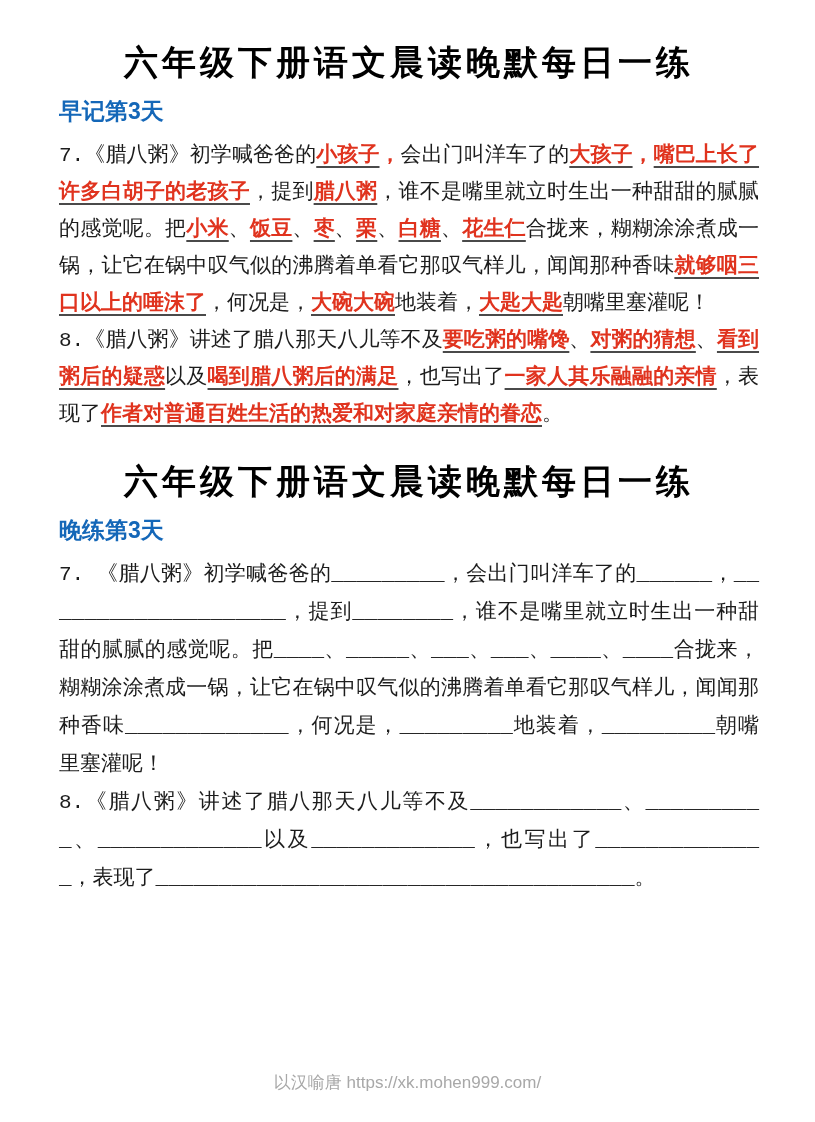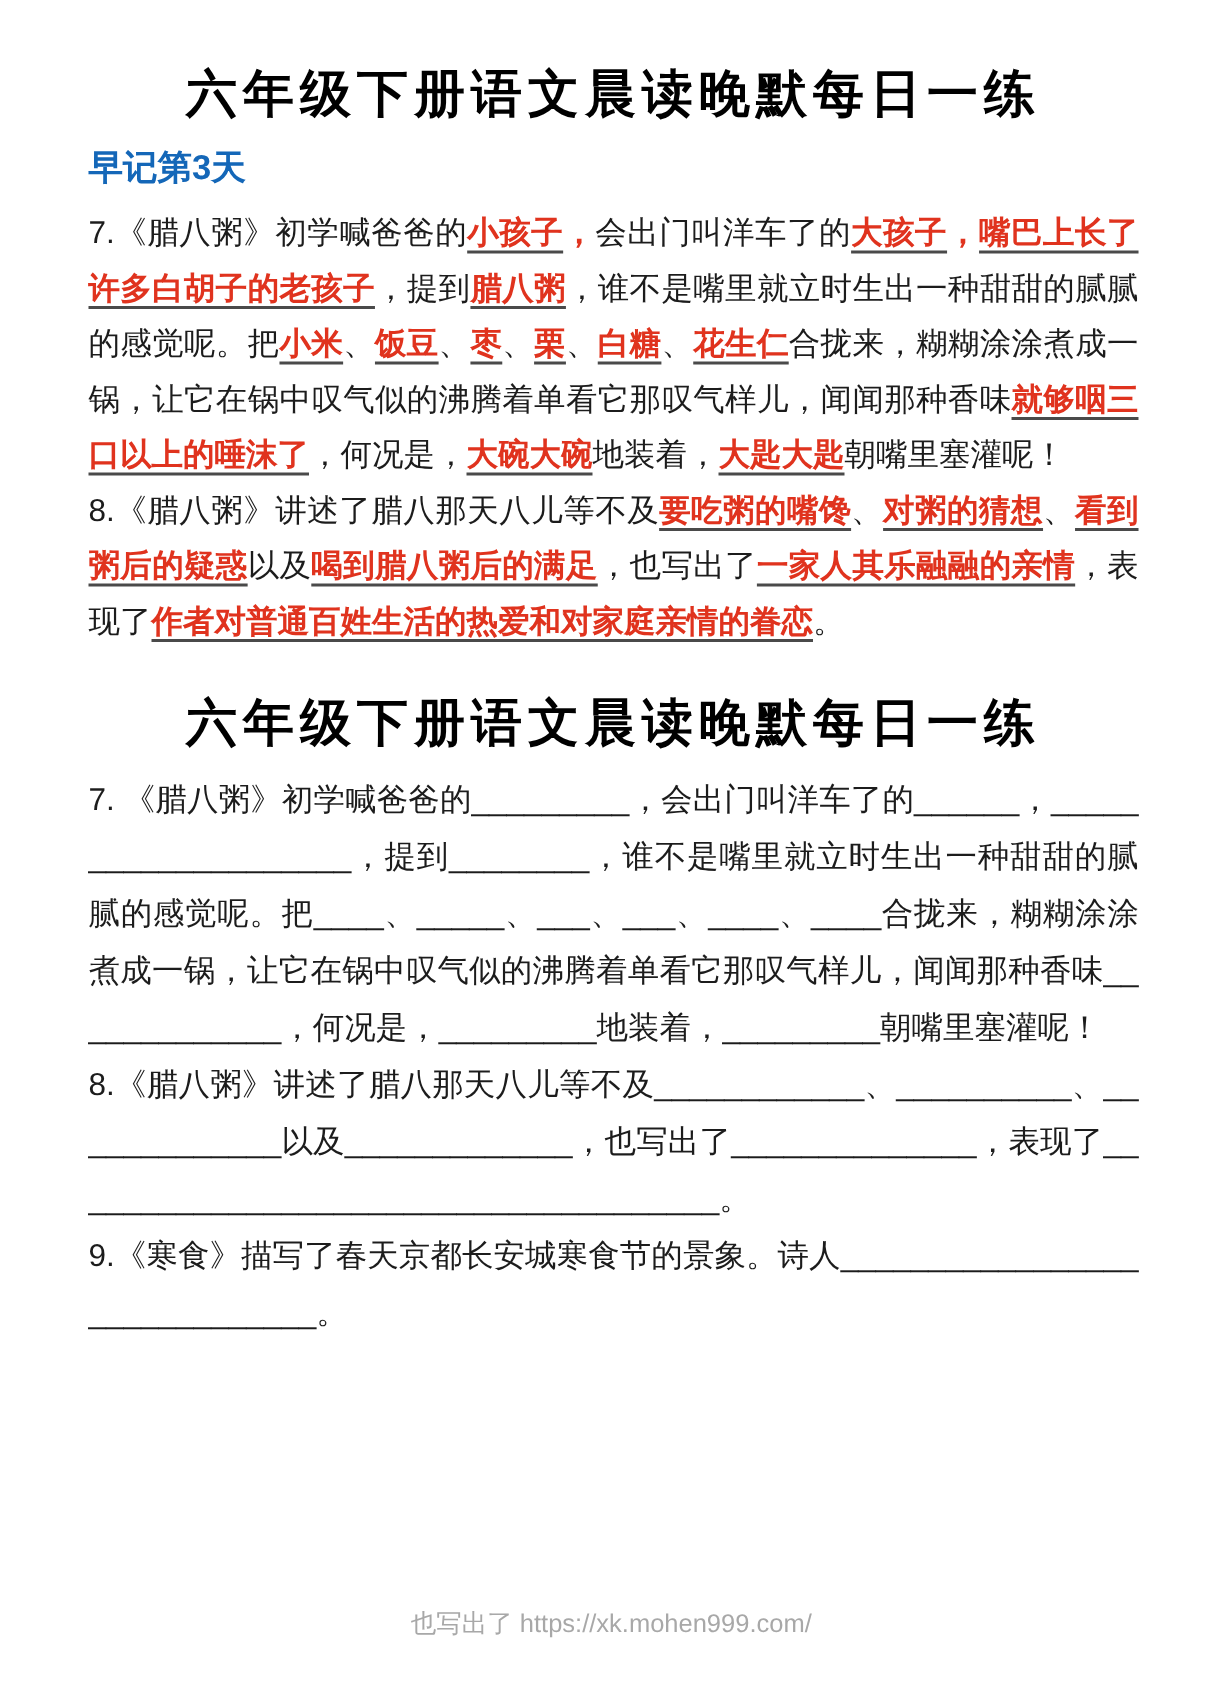--- a/index.html
+++ b/index.html
@@ -39,20 +39,21 @@
     color:var(--blue);
     margin:0 0 10px 0;
   }
   .para{
     font-size:21px;
     line-height:37px;
     text-align:justify;
     text-justify:inter-character;
     margin:0;
     word-break:break-all;
+    font-family:Liberation Mono, monospace;
   }
   .seg-normal{color:var(--ink);}
   .seg-answer{
     color:var(--red);
     font-weight:bold;
     text-decoration:underline;
     text-decoration-color:var(--underline);
     text-decoration-thickness:1.5px;
     text-underline-offset:5px;
   }
@@ -79,23 +80,23 @@
       <h1 class="section-title">六年级下册语文晨读晚默每日一练</h1>
       <h2 class="section-subtitle">早记第3天</h2>
       <div class="section-body">
           <div class="para"><span class="seg-normal">7.《腊八粥》初学喊爸爸的</span><span class="seg-answer">小孩子</span><span class="seg-red">，</span><span class="seg-normal">会出门叫洋车了的</span><span class="seg-answer">大孩子</span><span class="seg-red">，</span><span class="seg-answer">嘴巴上长了许多白胡子的老孩子</span><span class="seg-normal">，提到</span><span class="seg-answer">腊八粥</span><span class="seg-normal">，谁不是嘴里就立时生出一种甜甜的腻腻的感觉呢。把</span><span class="seg-answer">小米</span><span class="seg-normal">、</span><span class="seg-answer">饭豆</span><span class="seg-normal">、</span><span class="seg-answer">枣</span><span class="seg-normal">、</span><span class="seg-answer">栗</span><span class="seg-normal">、</span><span class="seg-answer">白糖</span><span class="seg-normal">、</span><span class="seg-answer">花生仁</span><span class="seg-normal">合拢来，糊糊涂涂煮成一锅，让它在锅中叹气似的沸腾着单看它那叹气样儿，闻闻那种香味</span><span class="seg-answer">就够咽三口以上的唾沫了</span><span class="seg-normal">，何况是，</span><span class="seg-answer">大碗大碗</span><span class="seg-normal">地装着，</span><span class="seg-answer">大匙大匙</span><span class="seg-normal">朝嘴里塞灌呢！</span></div>
           <div class="para"><span class="seg-normal">8.《腊八粥》讲述了腊八那天八儿等不及</span><span class="seg-answer">要吃粥的嘴馋</span><span class="seg-normal">、</span><span class="seg-answer">对粥的猜想</span><span class="seg-normal">、</span><span class="seg-answer">看到粥后的疑惑</span><span class="seg-normal">以及</span><span class="seg-answer">喝到腊八粥后的满足</span><span class="seg-normal">，也写出了</span><span class="seg-answer">一家人其乐融融的亲情</span><span class="seg-normal">，表现了</span><span class="seg-answer">作者对普通百姓生活的热爱和对家庭亲情的眷恋</span><span class="seg-normal">。</span></div>
         </div>
     </section>
 
     <section class="section section--evening">
       <h1 class="section-title">六年级下册语文晨读晚默每日一练</h1>
+      <h2 class="section-subtitle">晚练第3天</h2>
       <div class="section-body">
           <div class="para"><span class="seg-normal">7. 《腊八粥》初学喊爸爸的</span><span class="seg-blank">_________</span><span class="seg-normal">，会出门叫洋车了的</span><span class="seg-blank">______</span><span class="seg-normal">，</span><span class="seg-blank">____________________</span><span class="seg-normal">，提到</span><span class="seg-blank">________</span><span class="seg-normal">，谁不是嘴里就立时生出一种甜甜的腻腻的感觉呢。把</span><span class="seg-blank">____</span><span class="seg-normal">、</span><span class="seg-blank">_____</span><span class="seg-normal">、</span><span class="seg-blank">___</span><span class="seg-normal">、</span><span class="seg-blank">___</span><span class="seg-normal">、</span><span class="seg-blank">____</span><span class="seg-normal">、</span><span class="seg-blank">____</span><span class="seg-normal">合拢来，糊糊涂涂煮成一锅，让它在锅中叹气似的沸腾着单看它那叹气样儿，闻闻那种香味</span><span class="seg-blank">_____________</span><span class="seg-normal">，何况是，</span><span class="seg-blank">_________</span><span class="seg-normal">地装着，</span><span class="seg-blank">_________</span><span class="seg-normal">朝嘴里塞灌呢！</span></div>
           <div class="para"><span class="seg-normal">8.《腊八粥》讲述了腊八那天八儿等不及</span><span class="seg-blank">____________</span><span class="seg-normal">、</span><span class="seg-blank">__________</span><span class="seg-normal">、</span><span class="seg-blank">_____________</span><span class="seg-normal">以及</span><span class="seg-blank">_____________</span><span class="seg-normal">，也写出了</span><span class="seg-blank">______________</span><span class="seg-normal">，表现了</span><span class="seg-blank">______________________________________</span><span class="seg-normal">。</span></div>
-          <div class="para"><span class="seg-normal">9.《寒食》描写了春天京都长安城寒食节的景象。诗人</span><span class="seg-blank">______________________________</span><span class="seg-normal">。</span></div>
         </div>
     </section>
 
   </div>
 
-  <div class="page-footer">也写出了 https://xk.mohen999.com/</div>
+  <div class="page-footer">以汉喻唐 https://xk.mohen999.com/</div>
 </div>
 
 </body></html>

